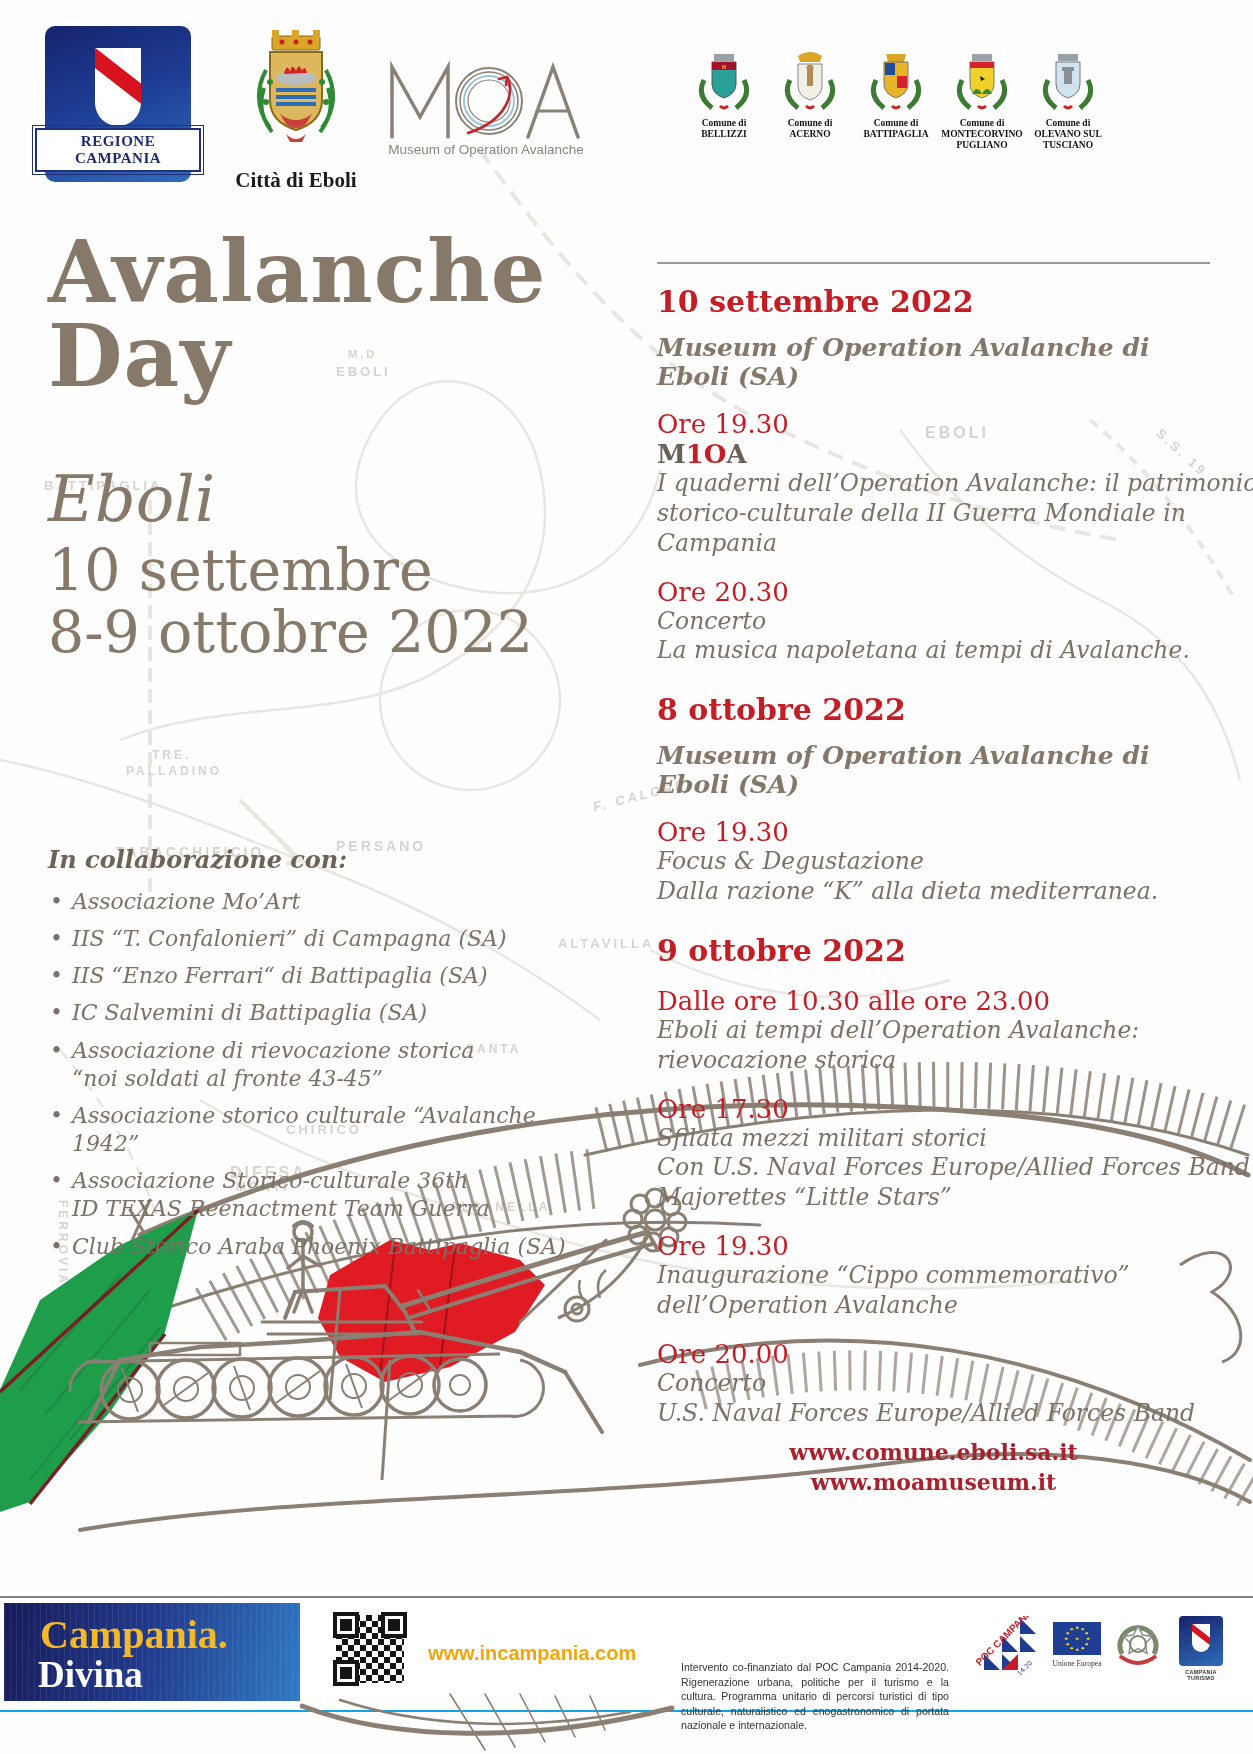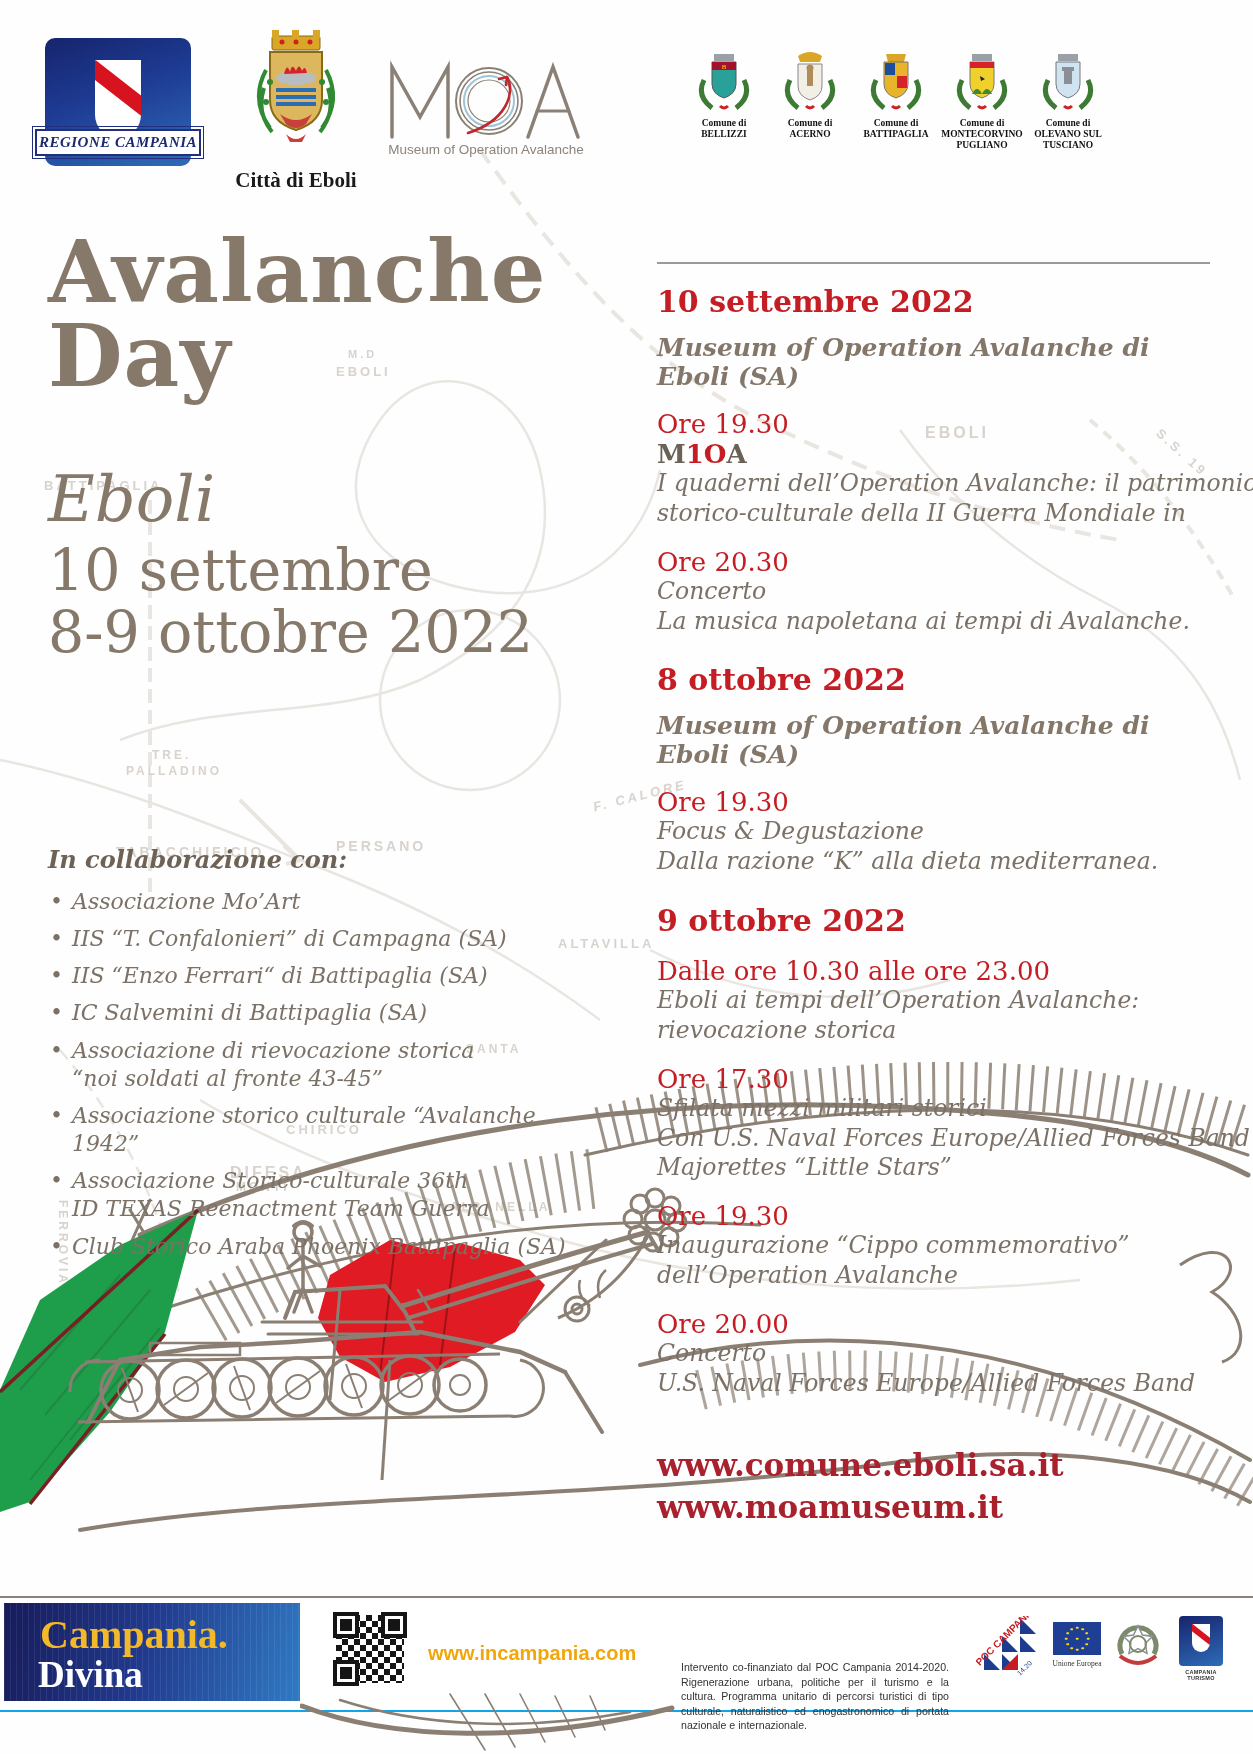--- a/index.html
+++ b/index.html
@@ -6,22 +6,22 @@
   body{width:1253px;height:1754px;position:relative;background:#fefefe;overflow:hidden;
        font-family:"DejaVu Serif",serif;}
   .abs{position:absolute;}
 
   
   #map-layer{left:0;top:0;width:1012px;height:1754px;z-index:0;}
   .map-label{position:absolute;font-family:"Liberation Sans",sans-serif;font-weight:bold;
              color:#d8d3cc;letter-spacing:3px;white-space:nowrap;}
 
   
-  #regione-logo{left:45px;top:38px;width:146px;height:128px;border-radius:10px;
-    background:linear-gradient(160deg,#16246d 0%,#1e3c94 45%,#2f6cb8 100%);z-index:2;font-style:italic;}
+  #regione-logo{left:45px;top:26px;width:146px;height:156px;border-radius:10px;
+    background:linear-gradient(160deg,#16246d 0%,#1e3c94 45%,#2f6cb8 100%);z-index:2;}
   #regione-shield{position:absolute;left:50px;top:22px;width:46px;height:78px;background:#fff;
     border-radius:0 0 23px 23px;overflow:hidden;}
   #regione-shield .band{position:absolute;left:-14px;top:26px;width:90px;height:16px;
     background:#d6131f;transform:rotate(38deg);}
   #regione-caption{position:absolute;left:-10px;right:-10px;bottom:10px;background:#fff;
     border:2px solid #212f7d;outline:1px solid #212f7d;outline-offset:2px;
     font-family:"Liberation Serif",serif;font-weight:bold;font-size:15px;color:#1d2a72;
     text-align:center;padding:3px 0;letter-spacing:.5px;}
   #eboli-crest-box{left:236px;top:30px;width:120px;height:135px;z-index:2;}
   #eboli-caption{left:210px;top:168px;width:172px;text-align:center;
@@ -53,22 +53,22 @@
   #program{left:657px;top:262px;width:560px;z-index:2;}
   #program-rule{border-top:2px solid #9a9a9a;margin-bottom:20px;width:553px;}
   .prog-date{font-weight:bold;font-size:30px;color:#c41e24;margin-top:26px;}
   .prog-venue{font-weight:bold;font-style:italic;font-size:25px;color:#84776a;margin-top:14px;}
   .prog-time{font-size:26px;color:#c41e24;margin-top:18px;}
   .prog-line{font-style:italic;font-size:23.5px;color:#7b7166;line-height:1.27;white-space:nowrap;}
   .prog-title-special{font-weight:bold;font-size:26px;color:#6b6257;}
   .prog-title-special .red{color:#c41e24;}
 
   
-  #websites{left:657px;top:1438px;width:553px;text-align:left;font-weight:bold;
-    font-size:31px;line-height:1.35;color:#a8212d;z-index:2;margin-top:7px;}
+  #websites{left:657px;top:1438px;width:553px;text-align:center;font-weight:bold;
+    font-size:22px;line-height:1.35;color:#a8212d;z-index:2;}
   #websites a{color:#a8212d;text-decoration:none;display:block;}
 
   
   #tank-sketch{left:0;top:1060px;width:1253px;height:560px;z-index:1;}
   #tail-sketch{left:300px;top:1692px;width:380px;height:62px;z-index:4;}
 
   
   #footer-band{left:0;top:1596px;width:1253px;height:112px;background:#fff;
     border-top:2px solid #8b8178;border-bottom:2px solid #0ea5e9;z-index:3;padding-left:46px;}
   #campania-divina{position:absolute;left:4px;top:5px;width:296px;height:98px;
@@ -332,20 +332,21 @@
 <div class="abs" id="program">
   <div id="program-rule"></div>
 
   <div class="prog-section">
     <div class="prog-date" style="margin-top:0;">10 settembre 2022</div>
     <div class="prog-venue">Museum of Operation Avalanche di Eboli (SA)</div>
     <div class="prog-time">Ore 19.30</div>
     <div class="prog-title-special"><span>M</span><span class="red">1O</span><span>A</span></div>
     <div class="prog-line">I quaderni dell’Operation Avalanche: il patrimonio</div>
     <div class="prog-line">storico-culturale della II Guerra Mondiale in</div>
+    <div class="prog-line">Campania</div>
     <div class="prog-time">Ore 20.30</div>
     <div class="prog-line">Concerto</div>
     <div class="prog-line">La musica napoletana ai tempi di Avalanche.</div>
   </div>
 
   <div class="prog-section">
     <div class="prog-date">8 ottobre 2022</div>
     <div class="prog-venue">Museum of Operation Avalanche di Eboli (SA)</div>
     <div class="prog-time">Ore 19.30</div>
     <div class="prog-line">Focus &amp; Degustazione</div>

